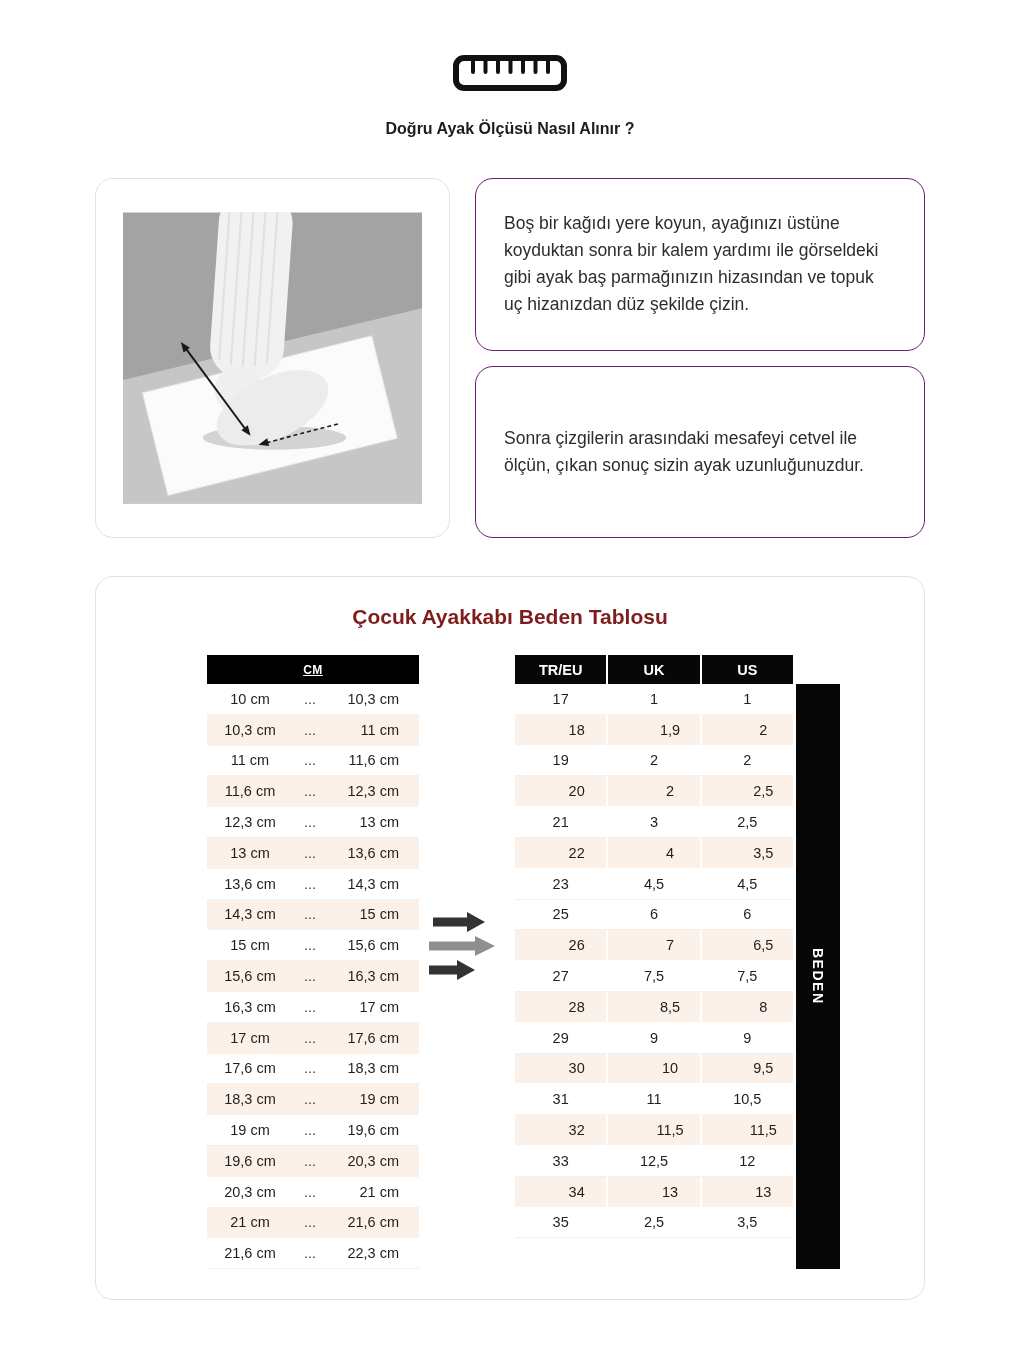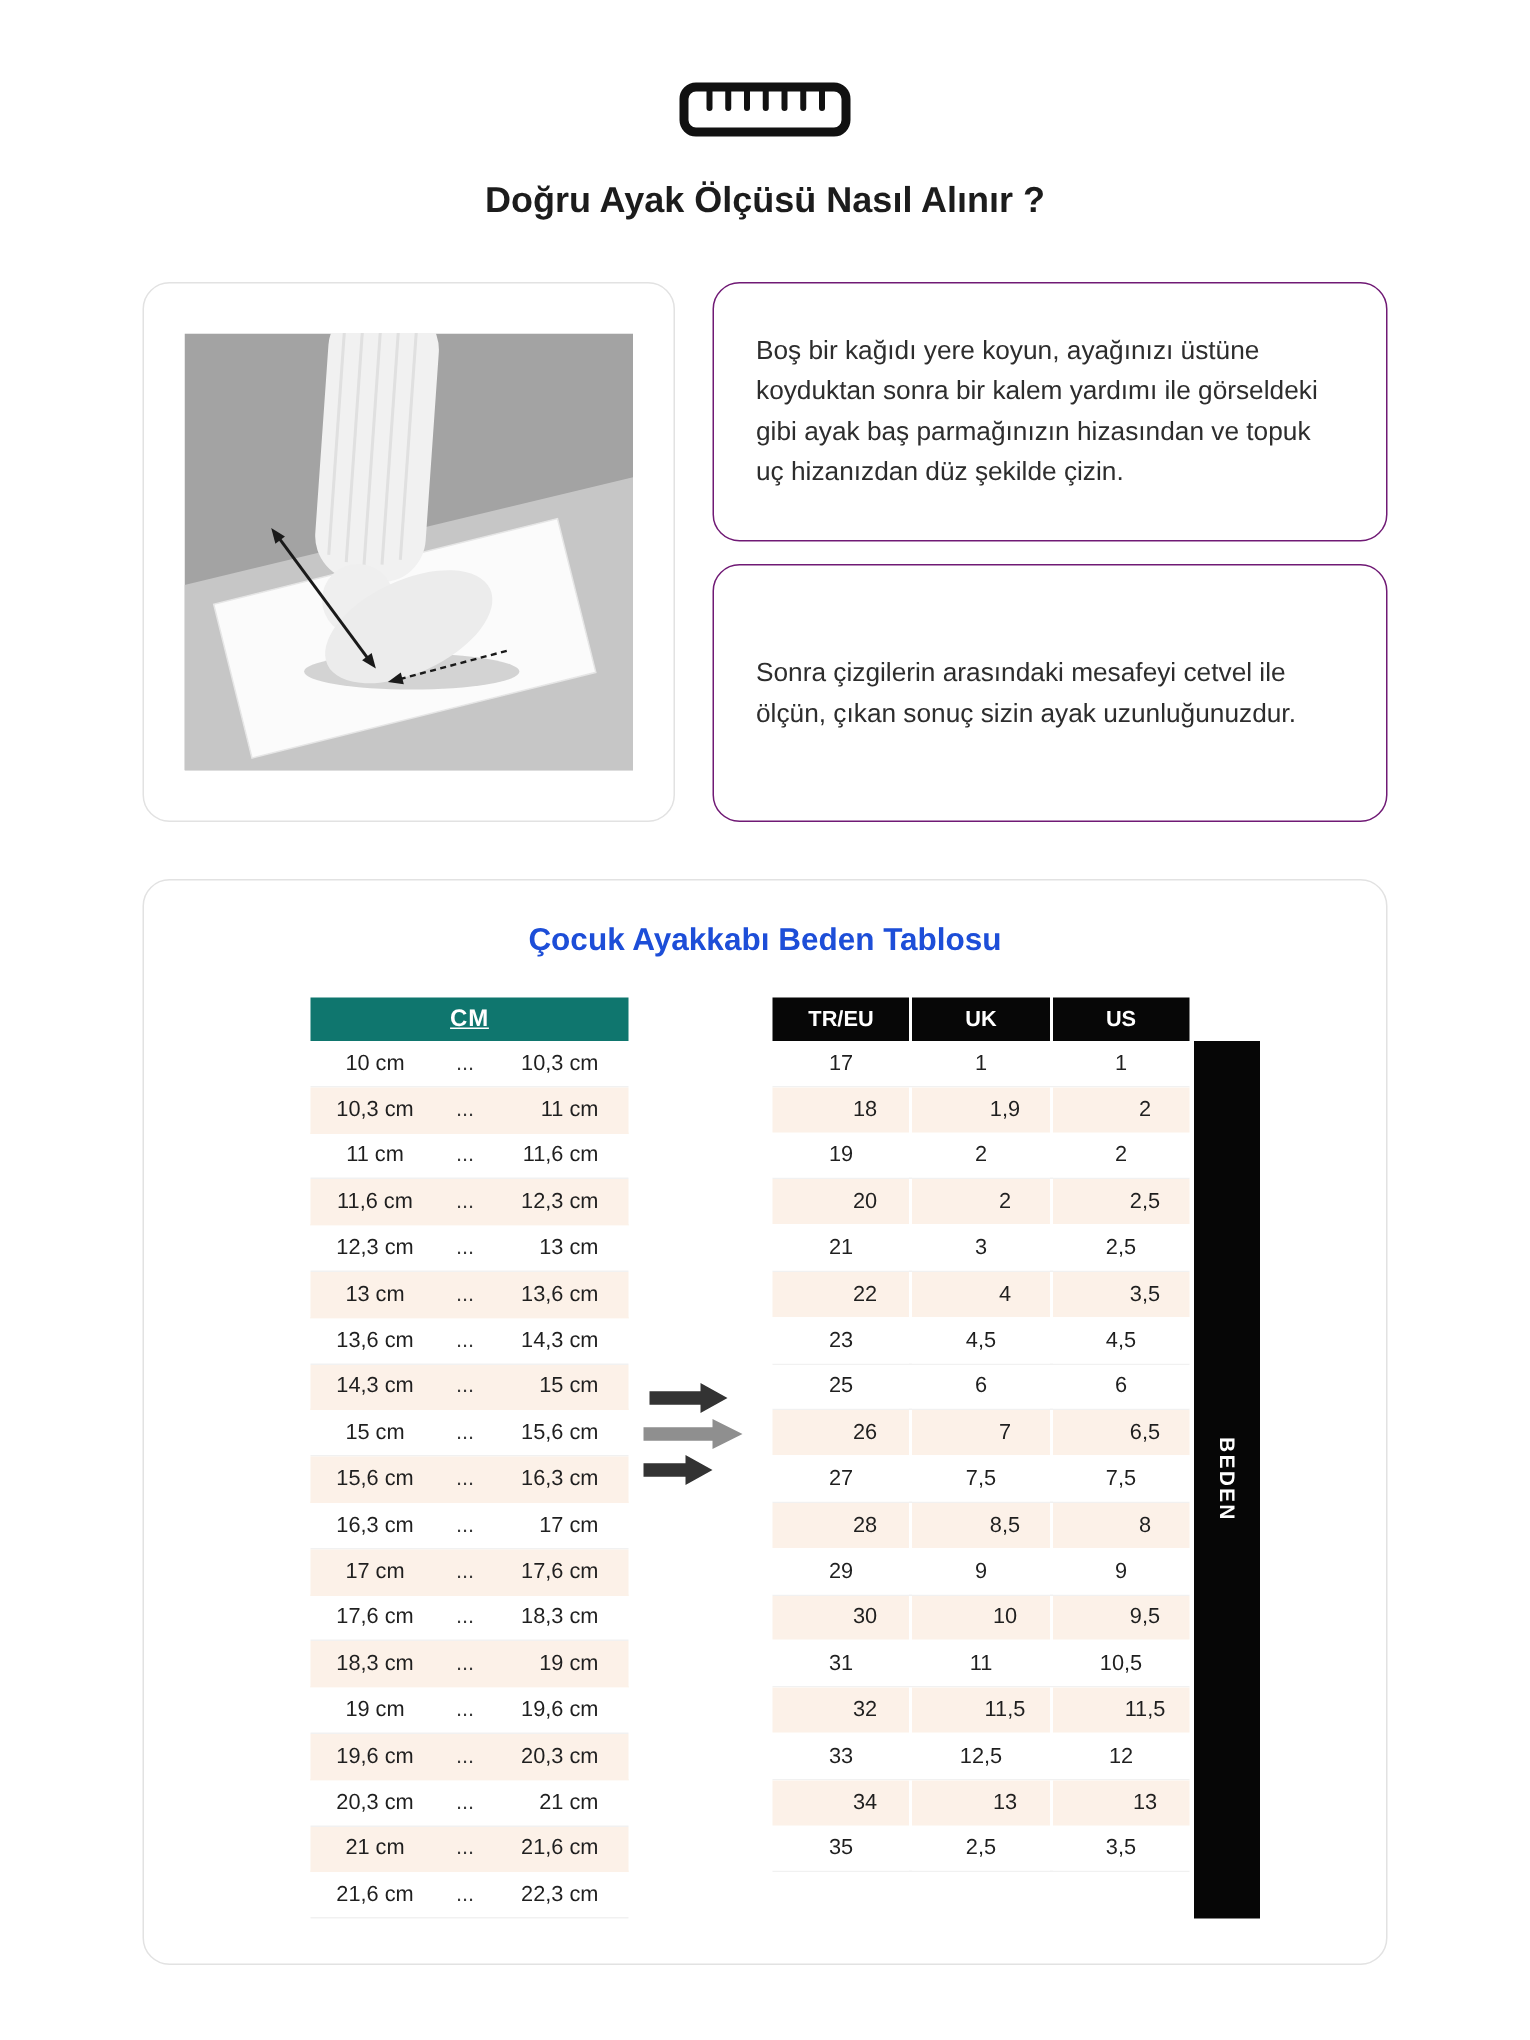--- a/index.html
+++ b/index.html
@@ -7,21 +7,21 @@
   body {
     width: 1020px; height: 1360px;
     font-family: "Liberation Sans", sans-serif;
     color: #1f1f1f;
     position: relative;
     overflow: hidden;
   }
   .ruler-wrap { display: flex; justify-content: center; padding-top: 52px; }
   .main-title {
     text-align: center;
-    font-size: 24px;
+    font-size: 16px;
     font-weight: bold;
     color: #1c1c1c;
     margin: 26px 0 0 0;
   }
   .howto-row { display: flex; margin: 40px 95px 0 95px; gap: 25px; }
   .photo-card {
     width: 355px; height: 360px;
     border: 1px solid #e2e2e2;
     border-radius: 18px;
     display: flex; align-items: center; justify-content: center;
@@ -43,29 +43,29 @@
     margin: 38px 95px 0 95px;
     border: 1px solid #e2e2e2;
     border-radius: 18px;
     padding: 28px 0 30px 0;
     background: #fff;
   }
   .size-title {
     text-align: center;
     font-size: 21px;
     font-weight: bold;
-    color: #1d4ed8;
+    color: #7f1d1d;
     margin: 0 0 26px 0;
   }
   .tables-row { display: flex; align-items: flex-start; padding-left: 111px; }
 
   .cm-table { width: 212px; flex: none; }
   .cm-header {
-    height: 29px; background: #0f766e; color: #fff;
-    font-size: 16px; font-weight: bold; letter-spacing: 0.5px;
+    height: 29px; background: #000000; color: #fff;
+    font-size: 12px; font-weight: bold; letter-spacing: 0.5px;
     display: flex; align-items: center; justify-content: center; text-decoration: underline;
   }
   .cm-row {
     height: 30.8px;
     display: grid;
     grid-template-columns: 1fr 34px 72px;
     align-items: center;
     font-size: 14.5px;
     color: #1f1f1f;
     border-bottom: 1px solid #f1f1f1;

